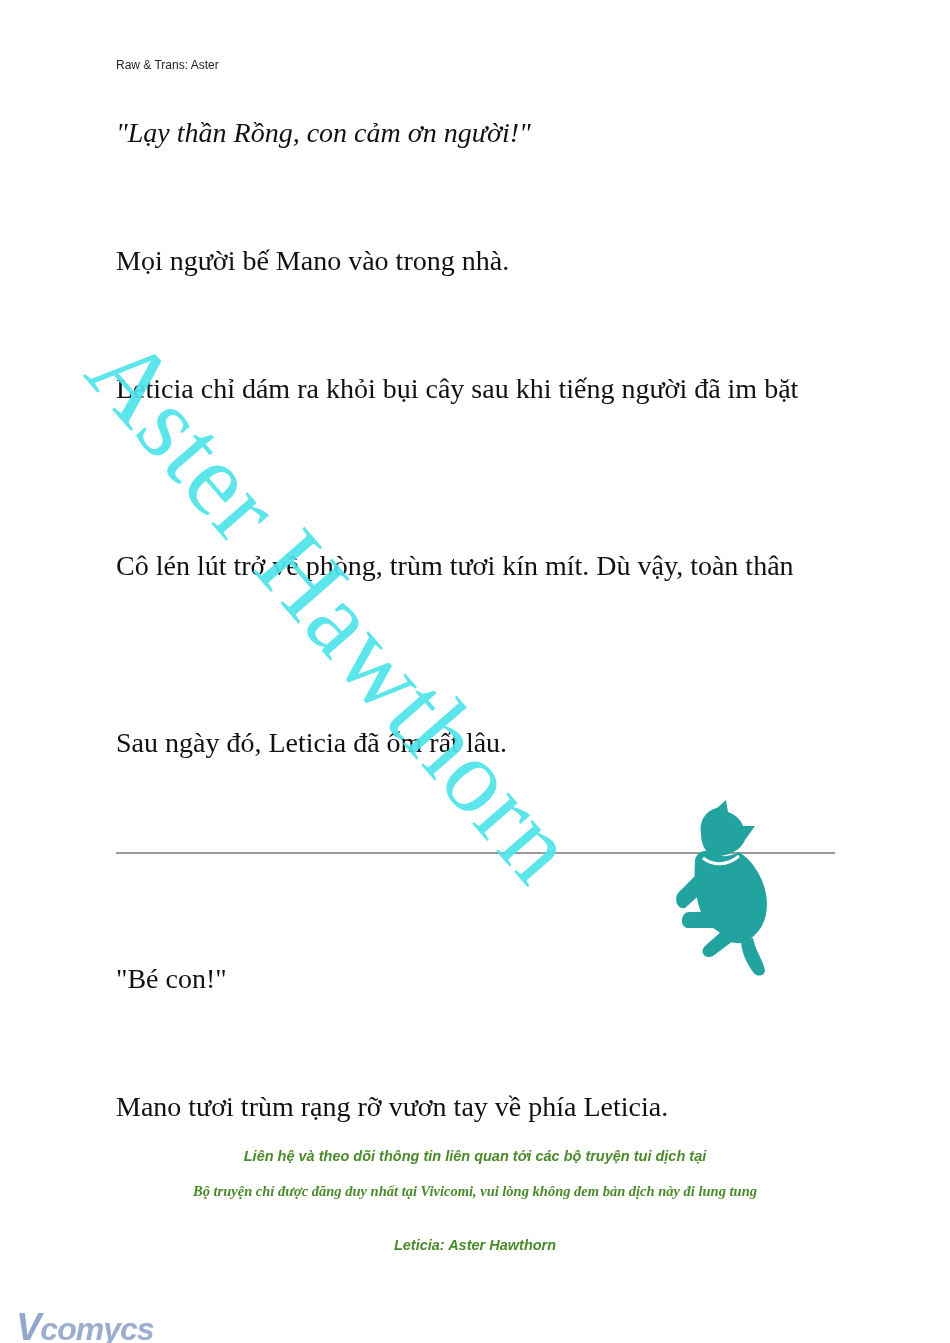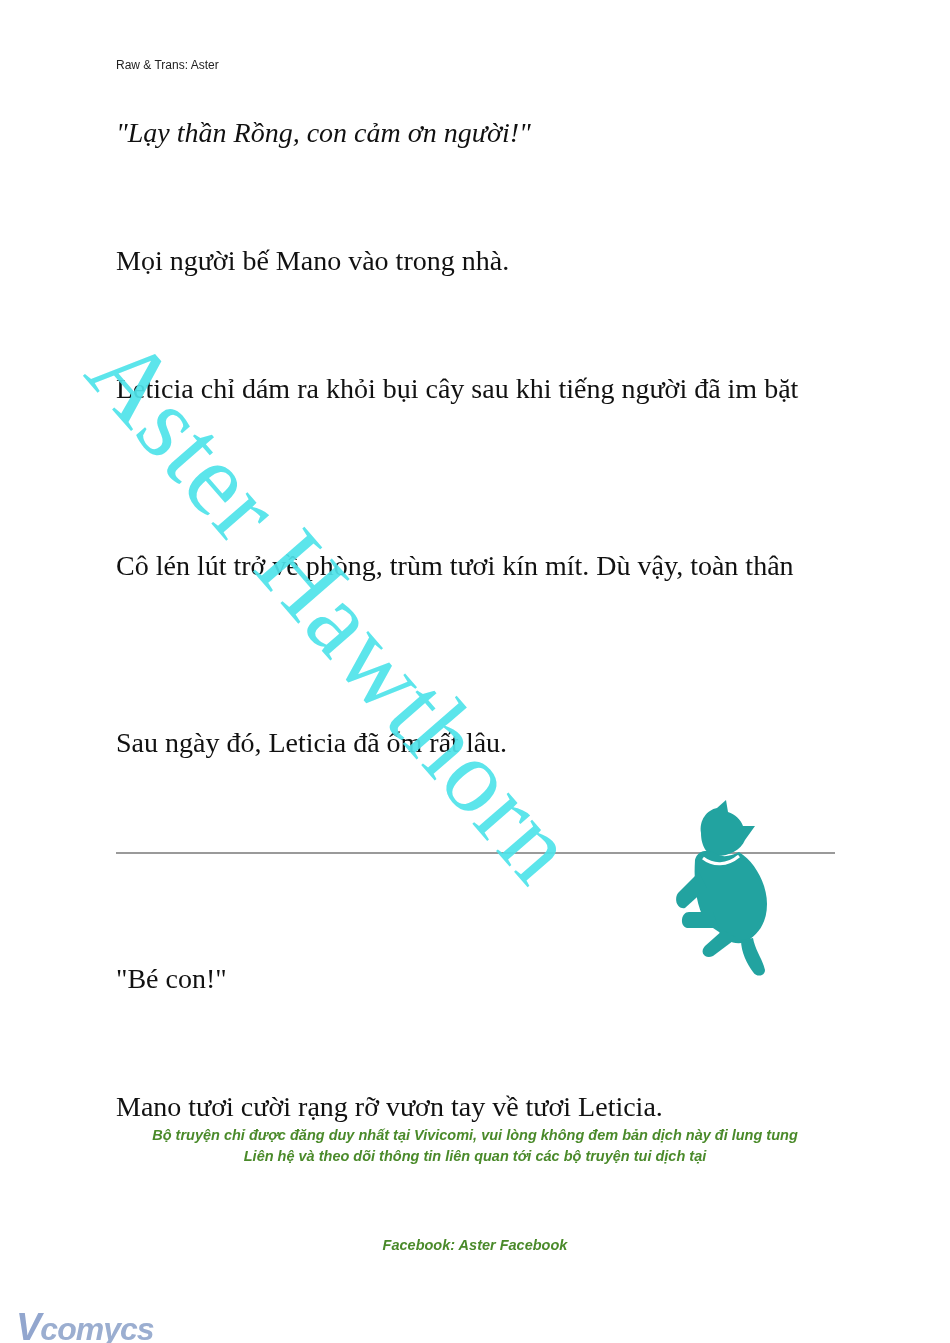--- a/index.html
+++ b/index.html
@@ -120,21 +120,21 @@
   <span class="line">Sau ngày đó, Leticia đã ốm rất lâu.</span>
 </div>
 
 <div class="separator"></div>
 
 <div class="para" style="top:954px;">
   <span class="line">"Bé con!"</span>
 </div>
 
 <div class="para" style="top:1082px;">
-  <span class="line">Mano tươi cười rạng rỡ vươn tay về tươi Leticia.</span>
+  <span class="line">Mano tươi trùm rạng rỡ vươn tay về phía Leticia.</span>
 </div>
 
 <div class="watermark-wrap">
   <div class="watermark" style="left:148px; top:318px;">Aster Hawthorn</div>
 </div>
 
 <svg class="cat" viewBox="0 0 125 180" xmlns="http://www.w3.org/2000/svg">
   <g fill="#22a3a0">
 
     <path d="M46 33 C44 20 52 10 62 8 L71 0 L73 12 C80 14 86 20 88 26 L100 26 L90 40 C86 50 74 56 62 56 C52 56 46 46 46 33 Z"></path>
@@ -146,19 +146,19 @@
     <path d="M58 112 L34 112 C26 112 24 126 32 128 L64 128 Z"></path>
 
     <path d="M68 130 L50 146 C44 152 50 160 58 156 L82 138 Z"></path>
 
     <path d="M86 140 C86 152 92 164 98 172 C102 178 110 176 110 170 C108 160 100 150 98 138 Z"></path>
   </g>
 
   <path d="M48 58 C58 66 72 66 84 56" stroke="#ffffff" stroke-width="3" fill="none"></path>
 </svg>
 
-<div class="footer" style="top:1127px;">Bộ truyện chỉ được đăng duy nhất tại Vivicomi, vui lòng không đem bản dịch này đi lung tung</div>
+<div class="footer" style="top:1183px;font-family:Liberation Serif, serif;">Bộ truyện chỉ được đăng duy nhất tại Vivicomi, vui lòng không đem bản dịch này đi lung tung</div>
 <div class="footer" style="top:1148px;">Liên hệ và theo dõi thông tin liên quan tới các bộ truyện tui dịch tại</div>
-<div class="footer" style="top:1237px;">Facebook: Aster Facebook</div>
+<div class="footer" style="top:1237px;">Leticia: Aster Hawthorn</div>
 
 <div class="logo">
   <span class="v">V</span><span>comycs</span>
 </div>
 
 </body></html>

